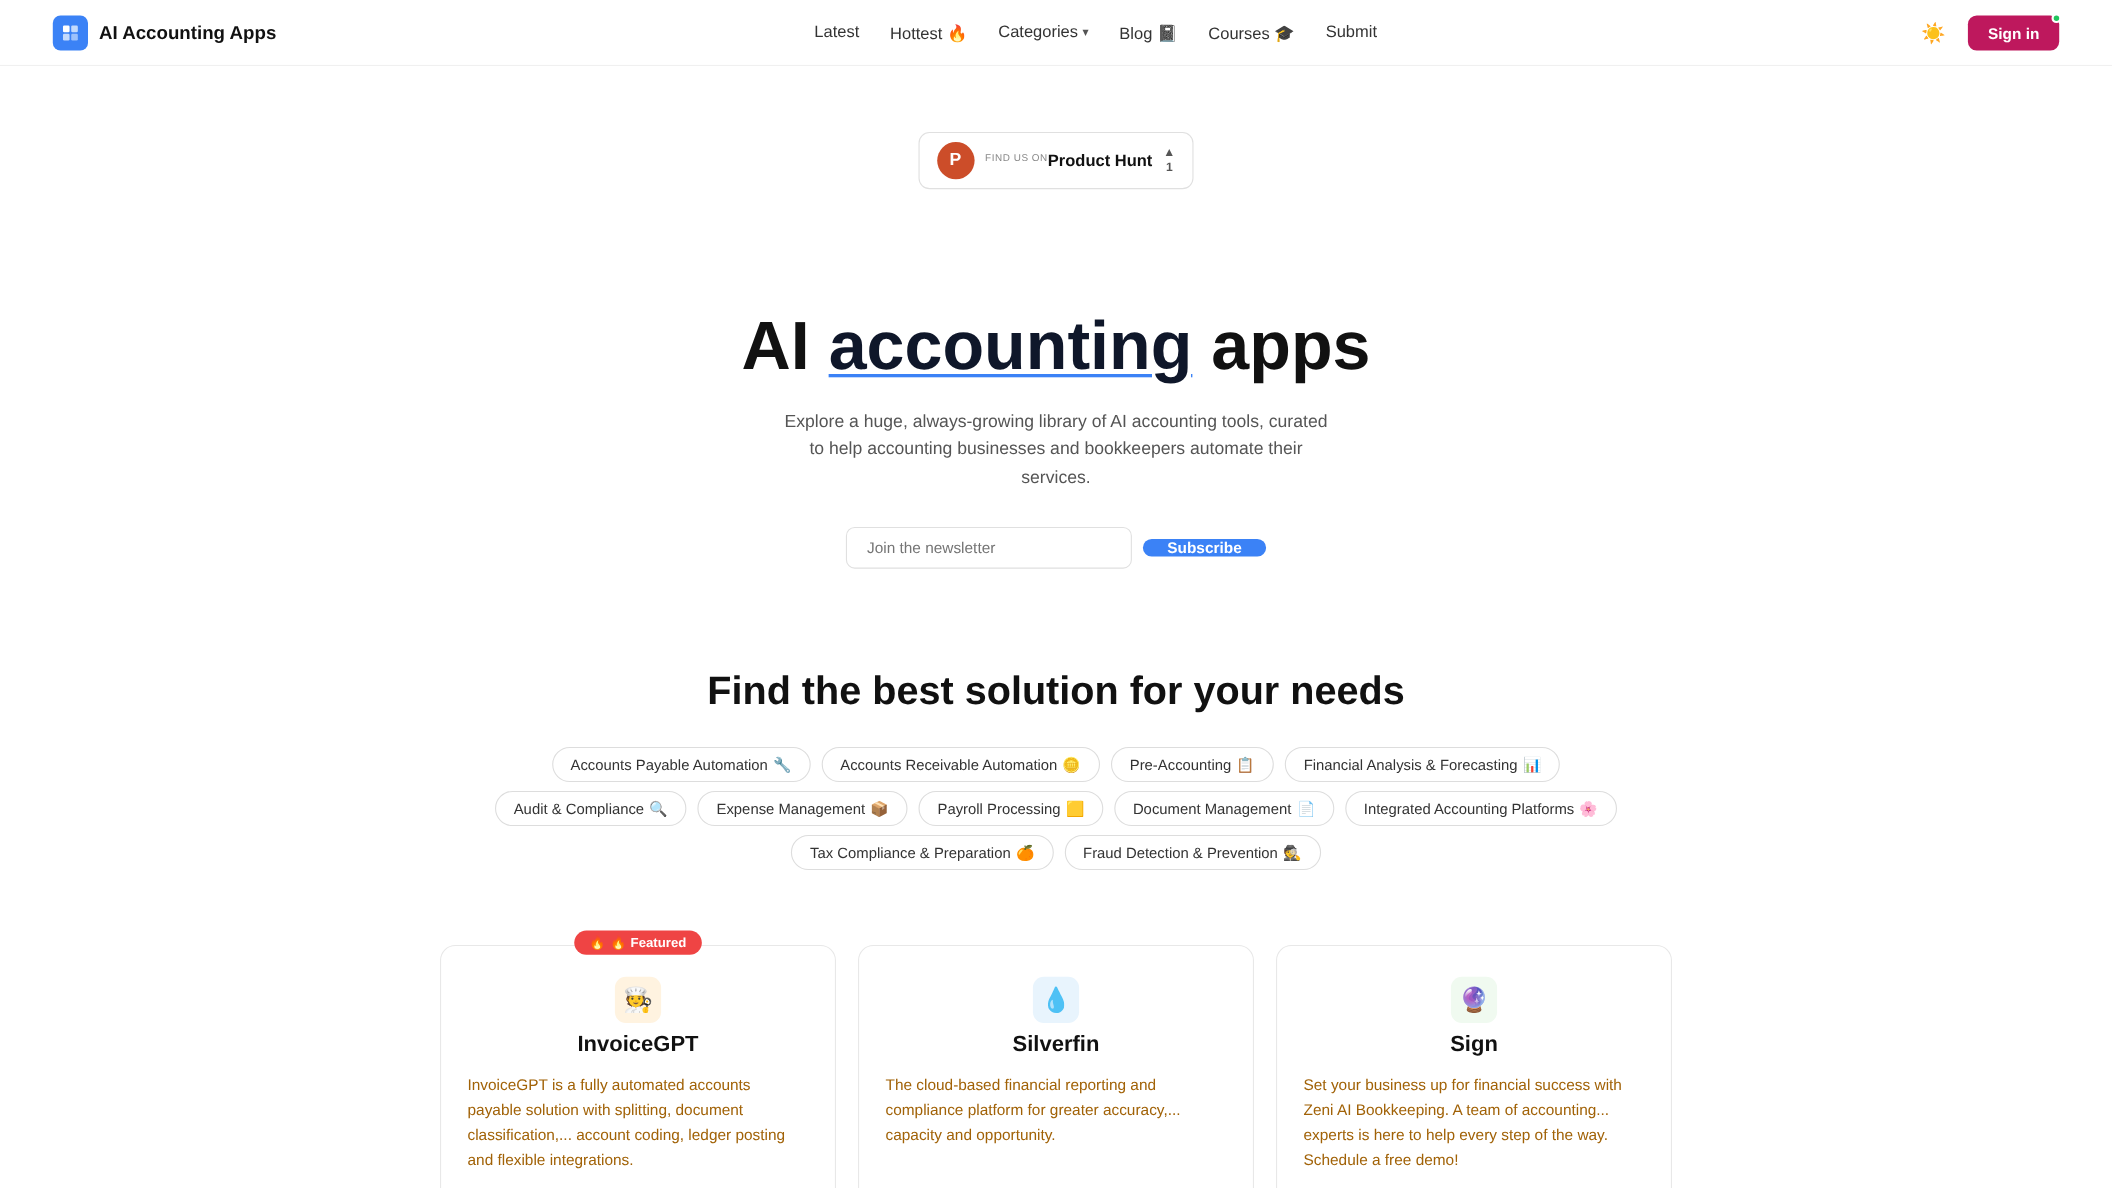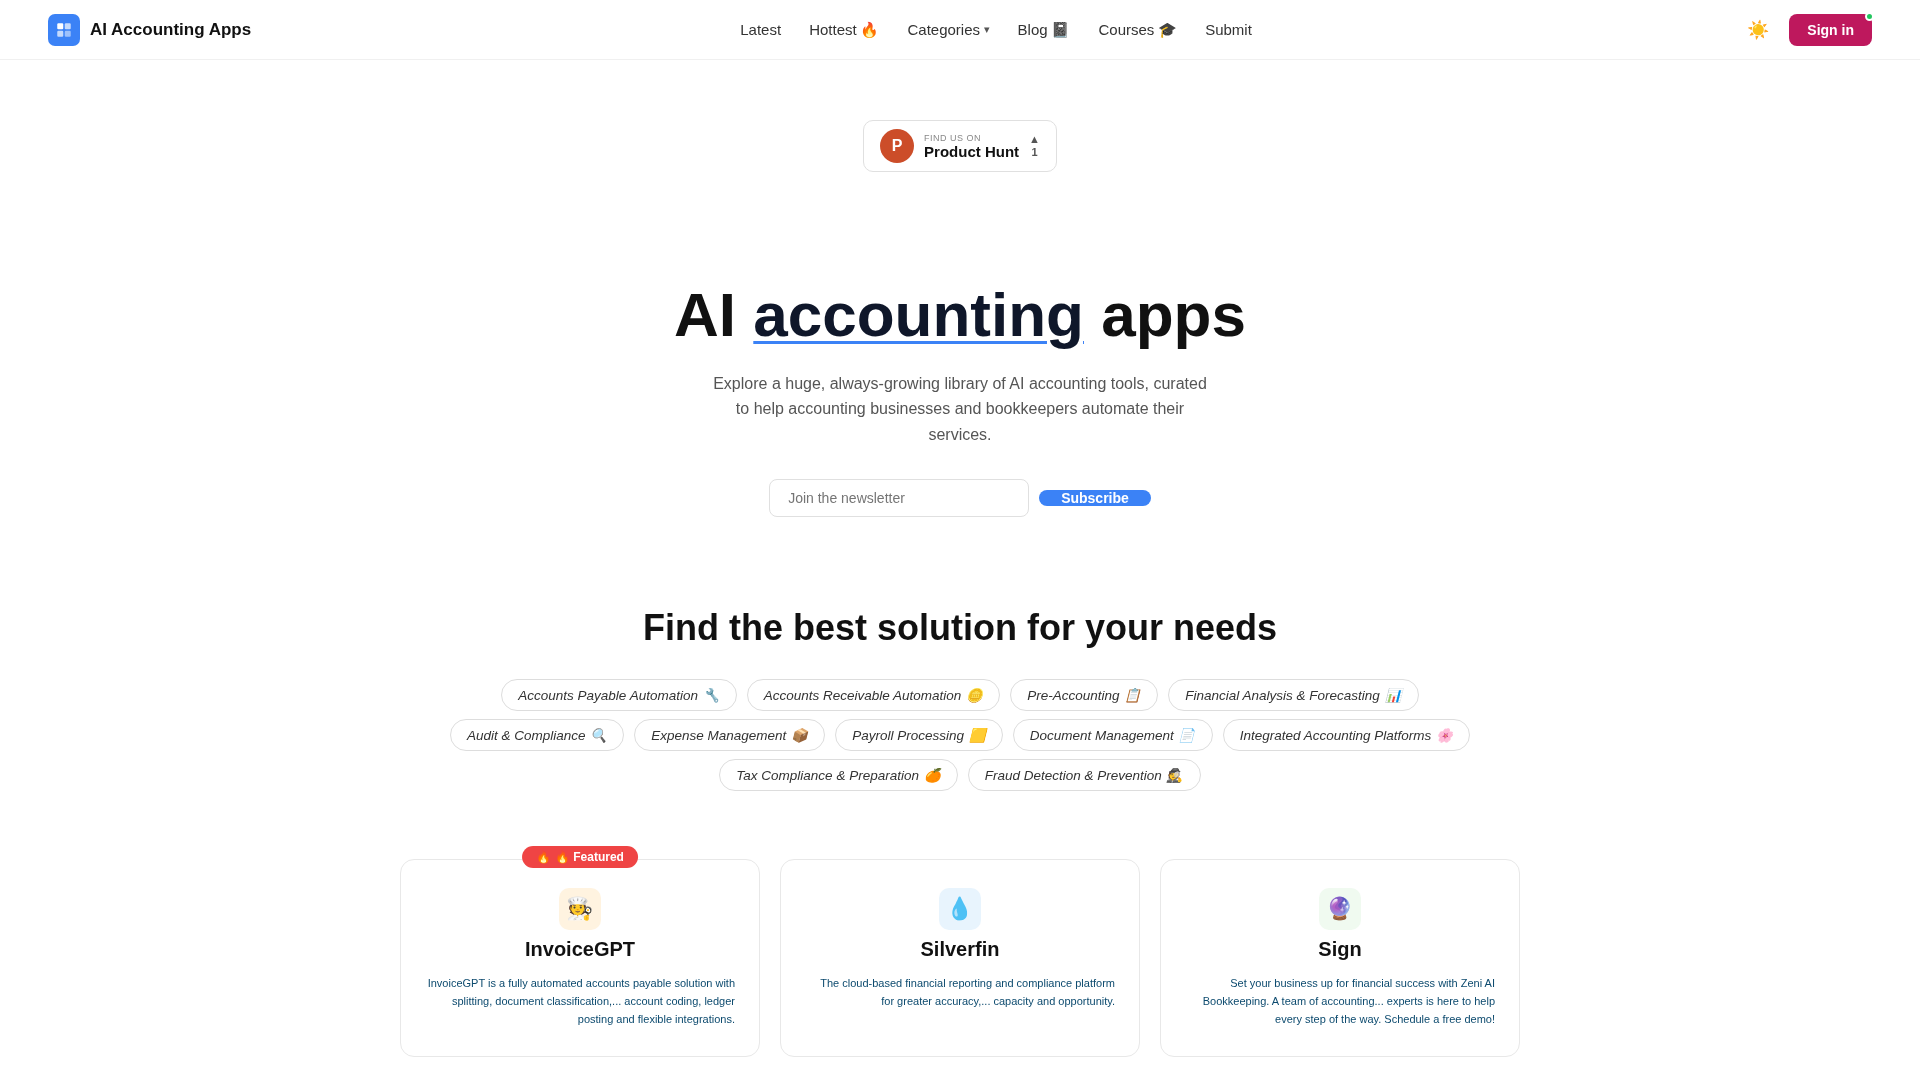--- a/index.html
+++ b/index.html
@@ -40,21 +40,21 @@
     .product-hunt-badge {
       display: inline-flex; align-items: center; gap: 10px;
       border: 1.5px solid #e0e0e0; border-radius: 10px; padding: 8px 16px;
       margin-bottom: 36px; text-decoration: none; color: #111;
     }
     .ph-icon {
       width: 34px; height: 34px; background: #cc4d29; border-radius: 50%;
       display: flex; align-items: center; justify-content: center;
       color: #fff; font-weight: 900; font-size: 16px;
     }
-    .ph-text { display: flex; flex-direction: column; align-items: flex-start; }
+    .ph-text { display: flex; align-items: flex-start; }
     .ph-find { font-size: 9px; text-transform: uppercase; letter-spacing: 0.5px; color: #888; }
     .ph-name { font-weight: 700; font-size: 15px; }
     .ph-vote {
       display: flex; flex-direction: column; align-items: center;
       font-size: 11px; color: #555; font-weight: 600; line-height: 1.2;
     }
 
     h1 { font-size: 62px; font-weight: 800; line-height: 1.15; margin-bottom: 20px; }
     h1 .accent { color: #0f172a; text-decoration: underline; text-decoration-color: #3b82f6; text-decoration-thickness: 3px; text-underline-offset: 5px; }
 
@@ -72,36 +72,36 @@
 
     
     .categories-section { padding: 60px 48px 30px; text-align: center; }
     .categories-section h2 { font-size: 36px; font-weight: 800; margin-bottom: 30px; }
 
     .tags-row { display: flex; flex-wrap: wrap; justify-content: center; gap: 10px; margin-bottom: 8px; }
     .tag {
       display: inline-flex; align-items: center; gap: 5px;
       border: 1.5px solid #ddd; border-radius: 999px; padding: 7px 16px;
       font-size: 13.5px; color: #333; background: #fff; cursor: pointer;
-      font-weight: 500; white-space: nowrap; font-style: italic;
+      font-weight: 500; white-space: nowrap;
     }
 
     
     .cards-section { padding: 30px 48px 60px; display: flex; gap: 20px; justify-content: center; }
     .card {
       border: 1.5px solid #e8e8e8; border-radius: 14px; padding: 28px 24px;
       width: 360px; background: #fff; position: relative;
     }
     .card-header { display: flex; flex-direction: column; align-items: center; margin-bottom: 14px; }
     .card-icon { width: 42px; height: 42px; border-radius: 10px; margin-bottom: 8px; display: flex; align-items: center; justify-content: center; font-size: 22px; }
     .card-icon-invoicegpt { background: #fff3e0; }
     .card-icon-silverfin { background: #e8f4fd; }
     .card-icon-zeni { background: #f0faf0; }
     .card-title { font-size: 20px; font-weight: 700; }
-    .card-desc { font-size: 11px; color: #0c4a6e; line-height: 1.6; text-align: right; }
+    .card-desc { font-size: 14px; color: #a16207; line-height: 1.6; text-align: left; }
     .featured-badge {
       position: absolute; top: -14px; left: 50%; transform: translateX(-50%);
       background: #ef4444; color: #fff; border-radius: 999px;
       padding: 4px 14px; font-size: 12px; font-weight: 700;
       display: flex; align-items: center; gap: 4px; white-space: nowrap;
     }
   </style>
 </head>
 <body>
 

